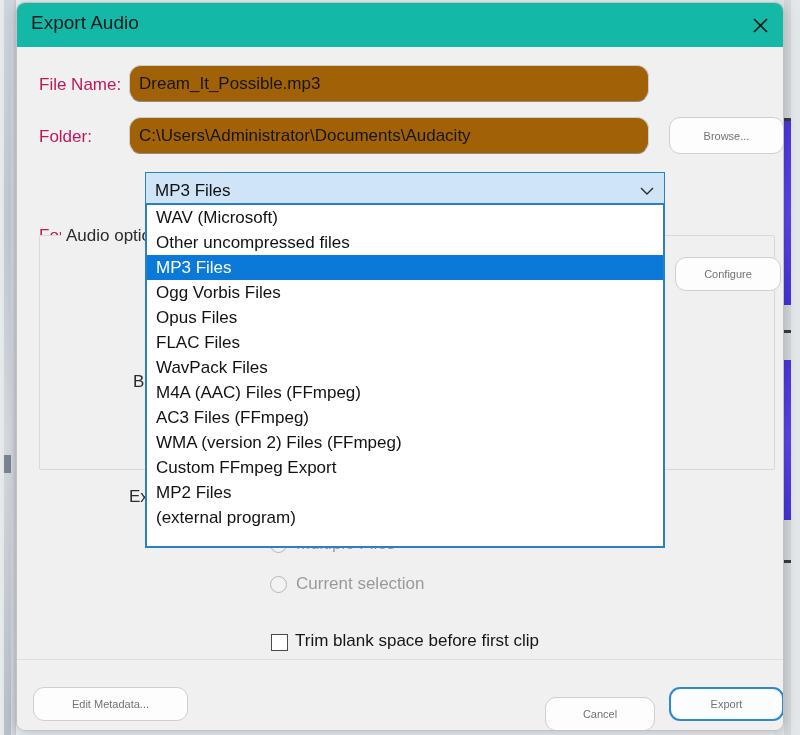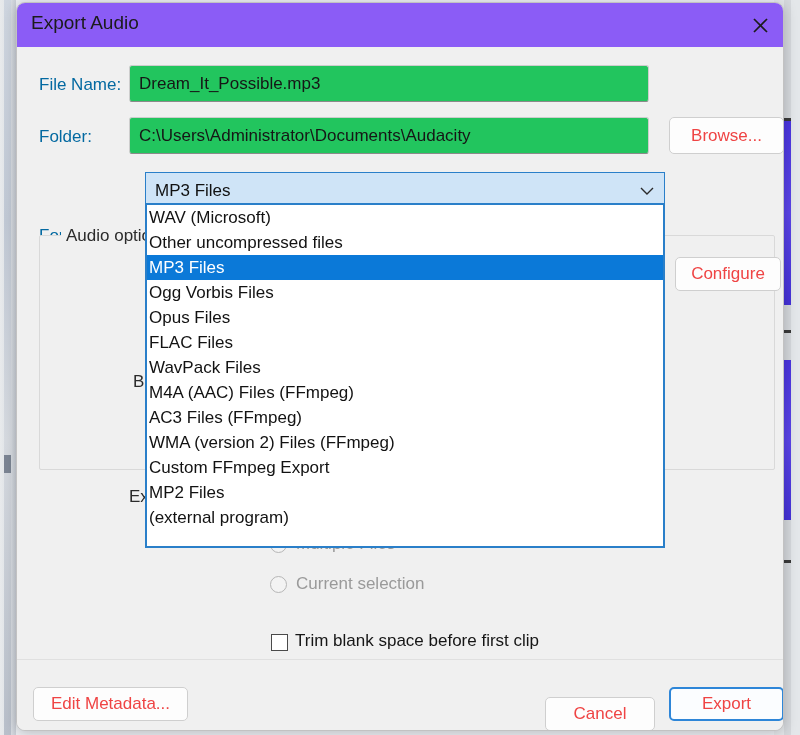--- a/index.html
+++ b/index.html
@@ -74,21 +74,21 @@
     box-shadow: 0 2px 14px rgba(0,0,0,0.22);
     box-sizing: border-box;
     overflow: hidden;
   }
 
   .titlebar {
     position: absolute;
     left: 0; top: 0;
     width: 100%;
     height: 44px;
-    background: #8b5cf6;
+    background: #14b8a6;
     box-sizing: border-box;
   }
   .title-text {
     position: absolute;
     left: 14px;
     top: 9px;
     font-size: 19px;
     color: #1b1b1b;
   }
   .close-btn {
@@ -107,48 +107,48 @@
     position: absolute;
     left: 0; top: 44px;
     width: 100%;
     height: 685px;
     background: #f0f0f0;
   }
 
   .row-label {
     position: absolute;
     font-size: 17px;
-    color: #0369a1;
+    color: #be185d;
     text-align: right;
   }
 
   .textfield {
     position: absolute;
-    background: #22c55e;
+    background: #a16207;
     border: 1px solid #cdcdcd;
     border-bottom: 1px solid #8a8a8a;
-    border-radius: 3px;
+    border-radius: 12px;
     box-sizing: border-box;
     font-size: 17px;
     color: #161616;
     padding: 0 9px;
     display: flex;
     align-items: center;
     font-family: "Liberation Sans", sans-serif;
     outline: none;
   }
 
   .btn {
     position: absolute;
     background: #fdfdfd;
     border: 1px solid #cfcfcf;
-    border-radius: 5px;
-    box-sizing: border-box;
-    font-size: 17px;
-    color: #ef4444;
+    border-radius: 11px;
+    box-sizing: border-box;
+    font-size: 11px;
+    color: #737373;
     display: flex;
     align-items: center;
     justify-content: center;
     cursor: pointer;
     font-family: "Liberation Sans", sans-serif;
   }
   .btn.default {
     border: 2px solid #2e86d8;
     background: #fbfdff;
   }
@@ -262,21 +262,21 @@
     height: 345px;
     background: #ffffff;
     border: 2px solid #2a7fc9;
     box-sizing: border-box;
     z-index: 50;
     overflow: hidden;
   }
   .dd-item {
     height: 25px;
     line-height: 25px;
-    padding-left: 2px;
+    padding-left: 9px;
     font-size: 17px;
     color: #121212;
     white-space: nowrap;
     cursor: pointer;
   }
   .dd-item.selected {
     background: #0b79d8;
     color: #ffffff;
   }
 </style>

